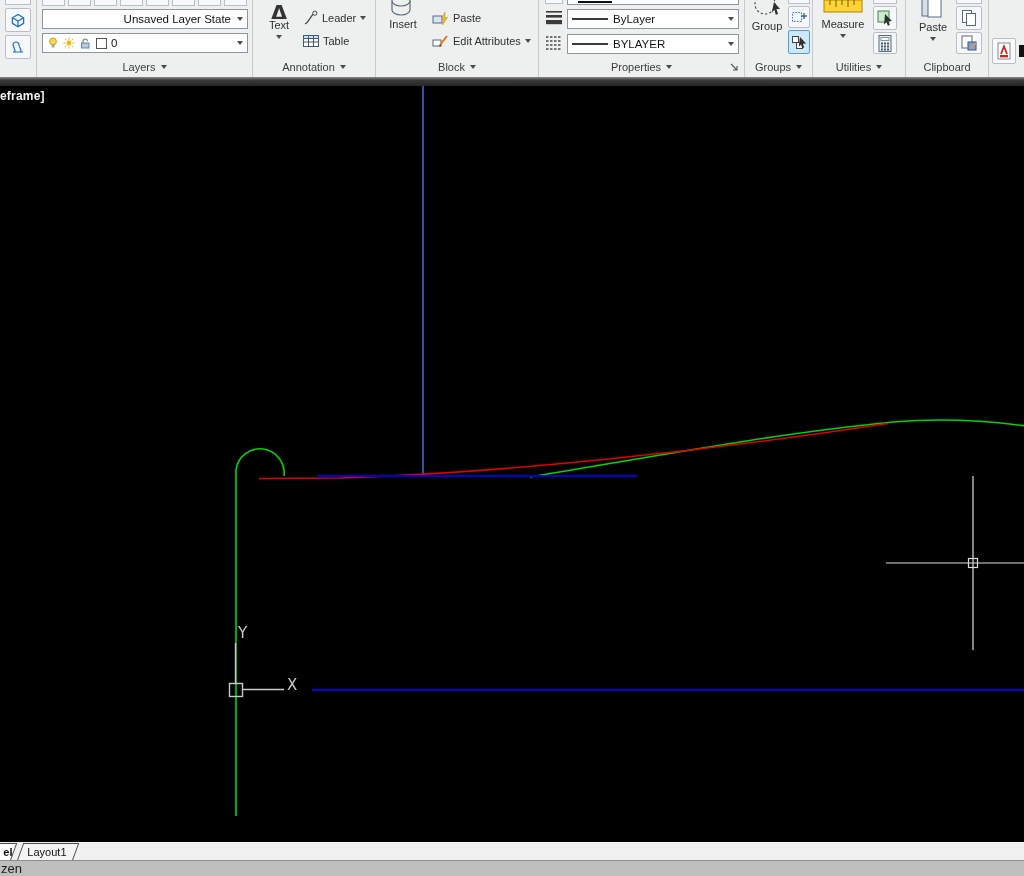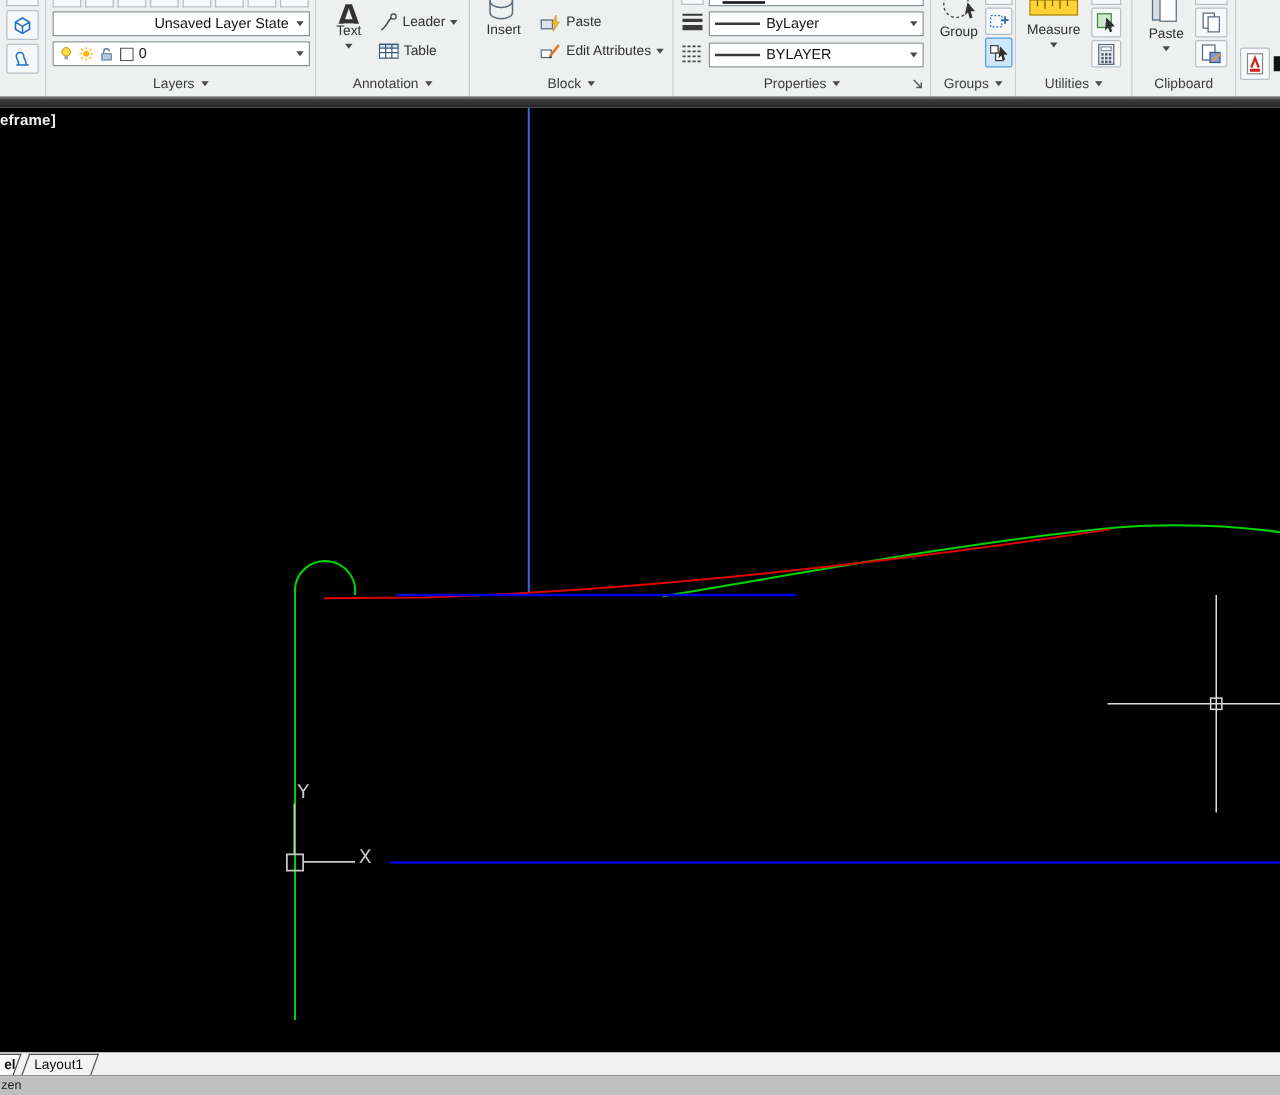--- a/index.html
+++ b/index.html
@@ -37,21 +37,21 @@
   .tabbar{position:absolute;left:0;top:842px;width:1024px;height:19px;background:#f1f1f1;
           border-bottom:1px solid #8e8e8e;box-sizing:border-box;overflow:hidden;}
   .tab{position:absolute;top:1px;height:18px;transform:skewX(-20deg);border:1px solid #4c4c4c;border-bottom:none;
        background:#f4f4f4;box-sizing:border-box;}
   .tab .tlbl{display:block;transform:skewX(20deg);font-size:11px;color:#111;padding:2px 6px 0;}
   .tab.modelfrag{left:-14px;width:28px;background:#ffffff;}
   .tab.modelfrag .tlbl{font-weight:bold;padding-left:16px;}
 
   
   .cmdline{position:absolute;left:0;top:861px;width:1024px;height:15px;background:#bfbfbf;
-           font-size:10px;color:#1d1d1d;line-height:15px;padding-left:1px;box-sizing:border-box;}
+           font-size:13px;color:#1d1d1d;line-height:15px;padding-left:1px;box-sizing:border-box;}
 
   svg{display:block;}
 </style>
 </head>
 <body>
 
 <div id="app">
 
   <div class="ribbon">
 

